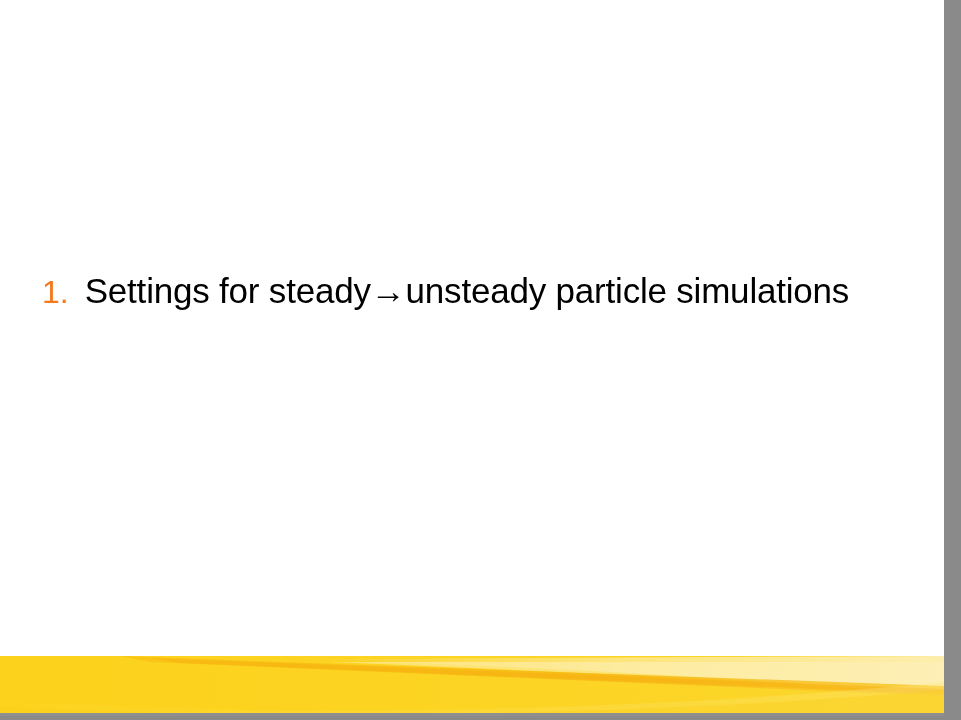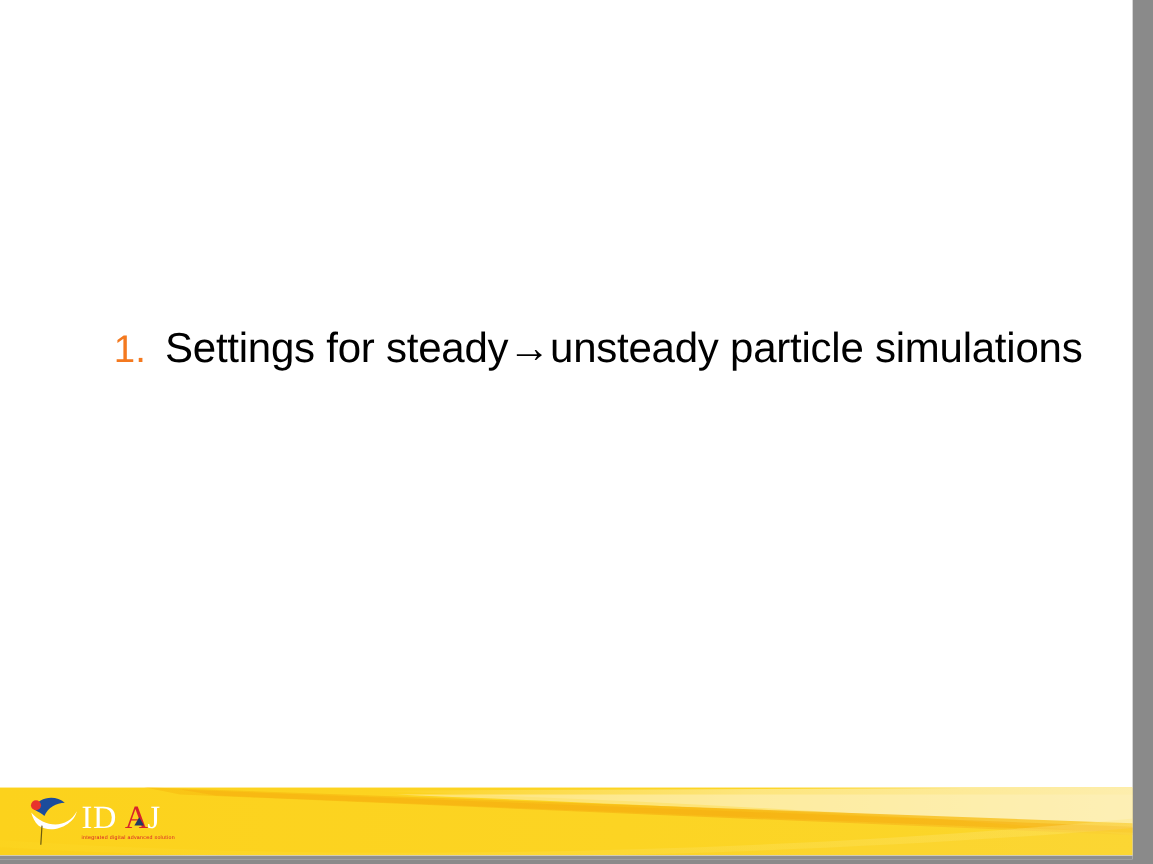--- a/index.html
+++ b/index.html
@@ -61,21 +61,20 @@
     width: 860px;
   }
   #title-line {
     margin: 0;
     font-size: 35px;
     line-height: 46px;
     color: #000000;
     font-weight: 400;
     letter-spacing: -0.2px;
     white-space: normal;
-    text-align: right;
   }
   #title-number {
     color: #F4791F;
     font-size: 32px;
     font-weight: 400;
     letter-spacing: 0;
   }
   #title-gap {
     display: inline-block;
     width: 16px;
@@ -154,39 +153,19 @@
         <path d="M944,6 L944,34 C740,24 520,14 330,6 Z" fill="#FDF0BC" opacity="0.55"></path>
 
         <path d="M120,0 L944,30 L944,40 L150,6 Z" fill="url(#gSweep)" opacity="0.85"></path>
         <path d="M150,2 L944,33 L944,38 L180,7 Z" fill="#F6AE10" opacity="0.45"></path>
 
         <path d="M0,44 C250,62 620,58 944,26 L944,57 L0,57 Z" fill="url(#gSoft)" opacity="0.35"></path>
         <path d="M0,50 C260,66 640,60 944,34 L944,57 L0,57 Z" fill="#FBCE18" opacity="0.45"></path>
       </svg>
     </div>
 
-    <div id="logo">
-      <svg viewBox="0 0 128 48">
-
-        <g>
-          <path d="M4,14 C8,4 22,2 30,9 C23,9 16,13 13,20 C10,17 6,16 4,14 Z" fill="#1C4C9C"></path>
-          <path d="M2,17 C14,31 33,30 40,16 C38,27 20,36 8,28 C5,25 3,21 2,17 Z" fill="#FFFFFF"></path>
-          <circle cx="6" cy="11" r="4.2" fill="#E8342C"></circle>
-          <path d="M11,28 L10,44" stroke="#6B5A10" stroke-width="1" fill="none"></path>
-        </g>
-
-        <g>
-          <text x="44" y="30" font-family="'Liberation Serif', serif" font-size="27" fill="#FFFFFF" letter-spacing="0.5">ID</text>
-          <text x="80" y="30" font-family="'Liberation Serif', serif" font-size="27" fill="#D8232A">A</text>
-          <polygon points="88,28 92,21 96,28" fill="#243A63"></polygon>
-          <text x="99" y="30" font-family="'Liberation Serif', serif" font-size="27" fill="#FFFFFF">J</text>
-        </g>
-
-        <text x="44" y="39" font-family="'Liberation Sans', sans-serif" font-size="4.4" fill="#D8232A" letter-spacing="0.25">integrated digital advanced solution</text>
-      </svg>
-    </div>
 
     <div id="slide-bottom-rule"></div>
   </div>
 
   <div id="right-gutter"></div>
 
 </div>
 
 </body></html>

